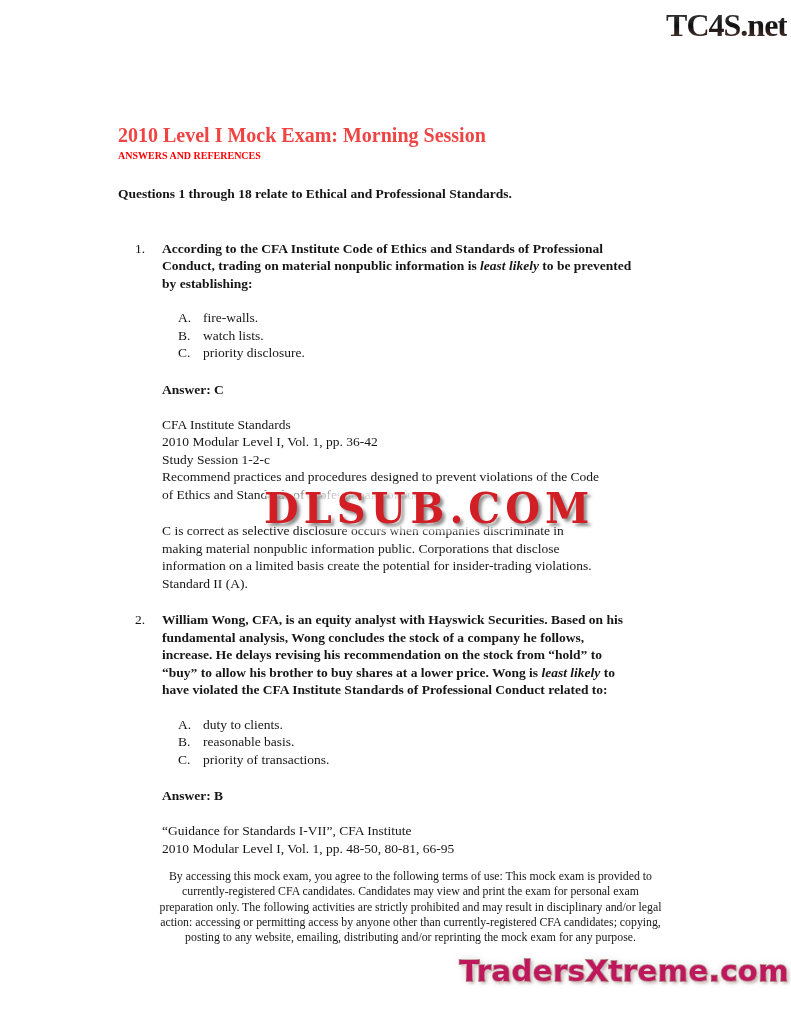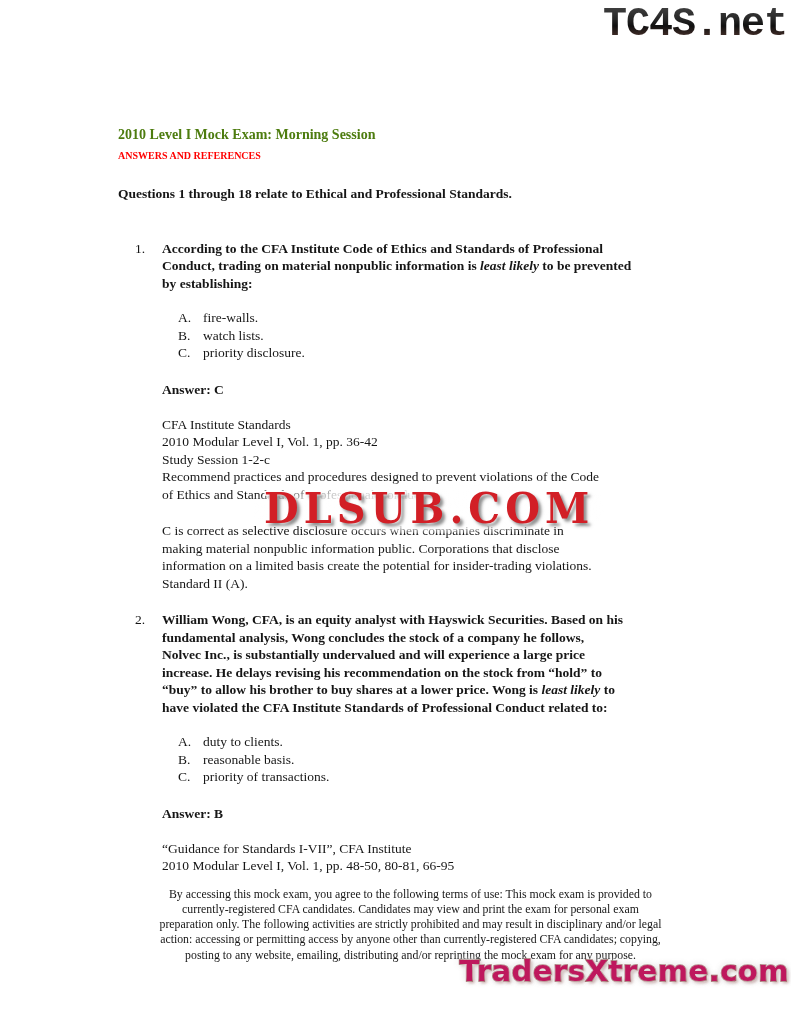--- a/index.html
+++ b/index.html
@@ -8,22 +8,22 @@
     background:#ffffff;
     font-family:"Liberation Serif","DejaVu Serif",serif;
     color:#161616;
     overflow:hidden;
   }
   .page{position:relative;width:791px;height:1024px;background:#fff;}
 
   
   .tc4s-logo{
     position:absolute;top:2px;right:4px;
-    font-family:Liberation Mono, monospace;
-    font-weight:700;font-size:40px;line-height:46px;letter-spacing:-1px;
+    font-family:Liberation Serif, serif;
+    font-weight:700;font-size:32px;line-height:46px;letter-spacing:-1px;
     background:linear-gradient(to bottom,#4a4a4a 0%,#262626 38%,#101010 52%,#4a322c 78%,#8a6055 96%,#a57c6f 100%);
     -webkit-background-clip:text;background-clip:text;color:transparent;
     text-shadow:none;
     text-align:center;
   }
   .dlsub-stamp{
     position:absolute;left:254px;top:484px;
     padding:4px 10px;
     font-family:"DejaVu Serif","Liberation Serif",serif;
     font-weight:900;font-size:40px;line-height:40px;letter-spacing:5px;
@@ -43,21 +43,21 @@
     paint-order:stroke fill;
     text-shadow:0 0 4px rgba(255,255,255,0.95),0 0 7px rgba(200,200,200,0.9),2px 2px 3px rgba(130,60,55,0.55);
   }
 
   
   .content{
     position:absolute;left:118px;top:124px;width:562px;
     font-size:13.5px;line-height:17.5px;
   }
   .doc-title{
-    margin:0;font-size:14px;line-height:22px;font-weight:bold;color:#4d7c0f;
+    margin:0;font-size:20px;line-height:22px;font-weight:bold;color:#ef4444;
   }
   .doc-subtitle{
     margin:1px 0 0 0;font-size:10px;line-height:17px;font-weight:bold;color:#fe0000;
   }
   .section-intro{
     margin-top:21px;font-weight:bold;
   }
   .question{margin-top:37px;padding-left:17px;}
   .question.q2{margin-top:19px;}
   .q-row{display:flex;}
@@ -132,21 +132,20 @@
       </div>
     </div>
 
     <div class="question q2">
       <div class="q-row">
         <div class="q-num">2.</div>
         <div class="q-body">
           <div class="stem">
             <div class="stem-line">William Wong, CFA, is an equity analyst with Hayswick Securities.  Based on his</div>
             <div class="stem-line">fundamental analysis, Wong concludes the stock of a company he follows,</div>
-            <div class="stem-line">Nolvec Inc., is substantially undervalued and will experience a large price</div>
             <div class="stem-line">increase.  He delays revising his recommendation on the stock from “hold” to</div>
             <div class="stem-line"><span>“buy” to allow his brother to buy shares at a lower price. Wong is </span><span class="em">least likely</span><span> to</span></div>
             <div class="stem-line">have violated the CFA Institute Standards of Professional Conduct related to:</div>
           </div>
 
           <div class="options">
             <div class="option-row">
               <span class="opt-letter">A.</span>
               <span>duty to clients.</span>
             </div>

